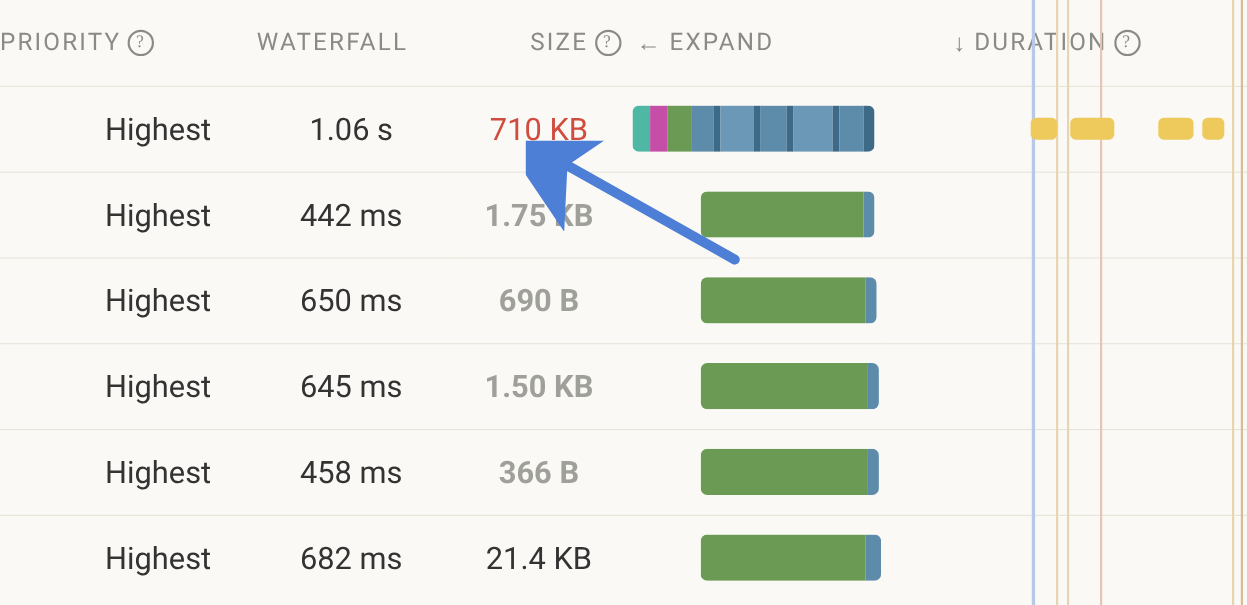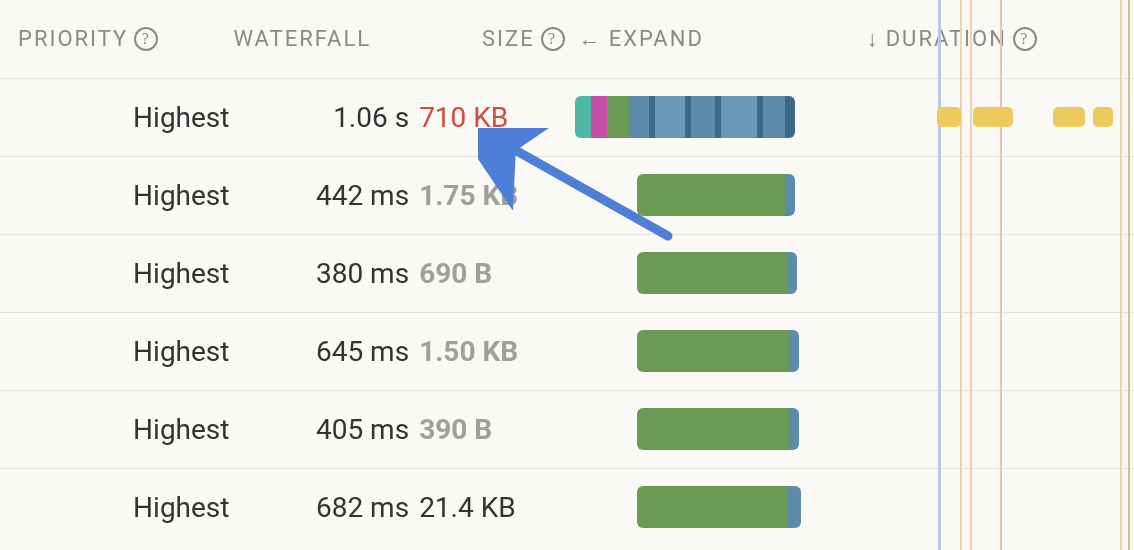--- a/index.html
+++ b/index.html
@@ -51,23 +51,23 @@
   .data-row {
     height: 78px;
     border-top: 1px solid #e6e3d9;
   }
   .cell {
     font-size: 28px;
     color: #333;
     padding: 0;
     vertical-align: middle;
   }
-  .priority-col { width: 230px; padding-left: 58px; text-align: right; }
-  .duration-col { width: 190px; text-align: right; padding-right: 10px; }
-  .size-col     { width: 150px; text-align: left; padding-right: 8px;}
+  .priority-col { width: 230px; padding-left: 58px; text-align: center; }
+  .duration-col { width: 190px; text-align: center; padding-right: 10px; }
+  .size-col     { width: 150px; text-align: center; padding-right: 8px;}
   .chart-col    { width: 230px; padding-left: 6px;}
   .waterfall-col{ width: 334px; padding-left: 10px; position: relative;}
   .size-red  { color: #d14b3e; }
   .size-grey { color: #a0a09a; font-weight: bold; }
   .size-dark { color: #333; }
 
   
   .bar {
     height: 42px;
     display: flex;
@@ -123,21 +123,21 @@
     position: absolute;
     left: 478px;
     top: 128px;
     width: 220px;
     height: 120px;
     z-index: 5;
     pointer-events: none;
   }
 
   
-  .h-priority { padding-left: 18px; }
+  .h-priority { }
   .h-duration { text-align: left; padding-left: 4px;}
   .h-size     { text-align: right; padding-right: 4px; justify-content: flex-end;}
   .h-expand   { padding-left: 10px; }
   .h-waterfall{ justify-content: flex-start; padding-left: 66px;}
 
   .expand-arrow { font-size: 22px; color: #8a8a86; }
 
 </style>
 </head>
 <body>
@@ -224,21 +224,21 @@
         <td class="cell chart-col">
           <div class="bar" style="margin-left: 62px; width: 158px;">
             <div class="seg green" style="width: 148px;"></div>
             <div class="seg blue" style="width: 10px;"></div>
           </div>
         </td>
         <td class="cell waterfall-col"></td>
       </tr>
       <tr class="data-row">
         <td class="cell priority-col">Highest</td>
-        <td class="cell duration-col">380 ms</td>
+        <td class="cell duration-col">650 ms</td>
         <td class="cell size-col size-grey">690 B</td>
         <td class="cell chart-col">
           <div class="bar" style="margin-left: 62px; width: 160px;">
             <div class="seg green" style="width: 150px;"></div>
             <div class="seg blue" style="width: 10px;"></div>
           </div>
         </td>
         <td class="cell waterfall-col"></td>
       </tr>
       <tr class="data-row">
@@ -248,22 +248,22 @@
         <td class="cell chart-col">
           <div class="bar" style="margin-left: 62px; width: 162px;">
             <div class="seg green" style="width: 152px;"></div>
             <div class="seg blue" style="width: 10px;"></div>
           </div>
         </td>
         <td class="cell waterfall-col"></td>
       </tr>
       <tr class="data-row">
         <td class="cell priority-col">Highest</td>
-        <td class="cell duration-col">405 ms</td>
-        <td class="cell size-col size-grey">390 B</td>
+        <td class="cell duration-col">458 ms</td>
+        <td class="cell size-col size-grey">366 B</td>
         <td class="cell chart-col">
           <div class="bar" style="margin-left: 62px; width: 162px;">
             <div class="seg green" style="width: 152px;"></div>
             <div class="seg blue" style="width: 10px;"></div>
           </div>
         </td>
         <td class="cell waterfall-col"></td>
       </tr>
       <tr class="data-row">
         <td class="cell priority-col">Highest</td>

